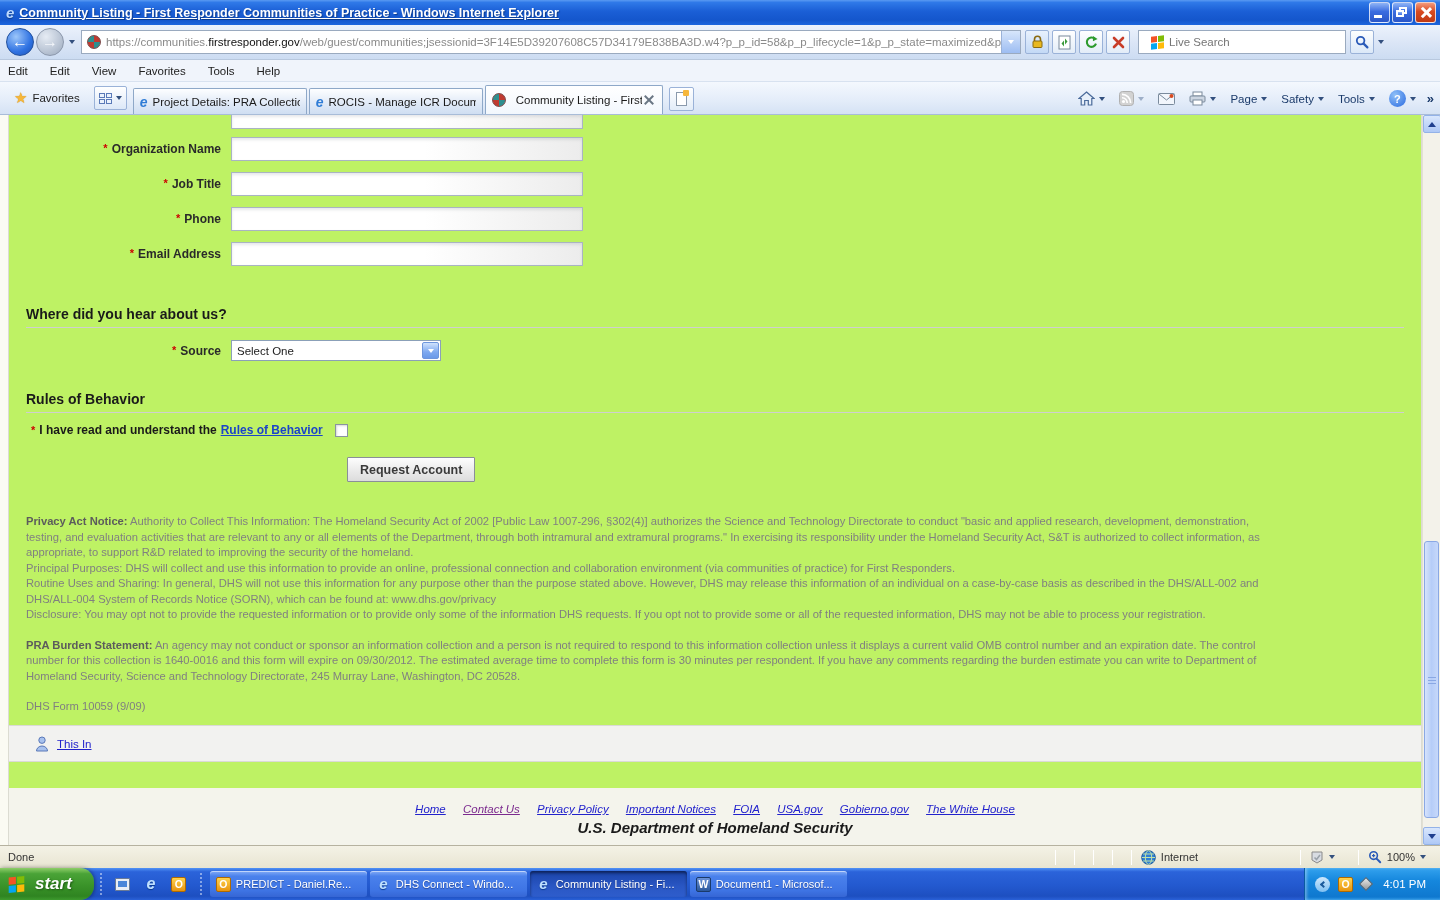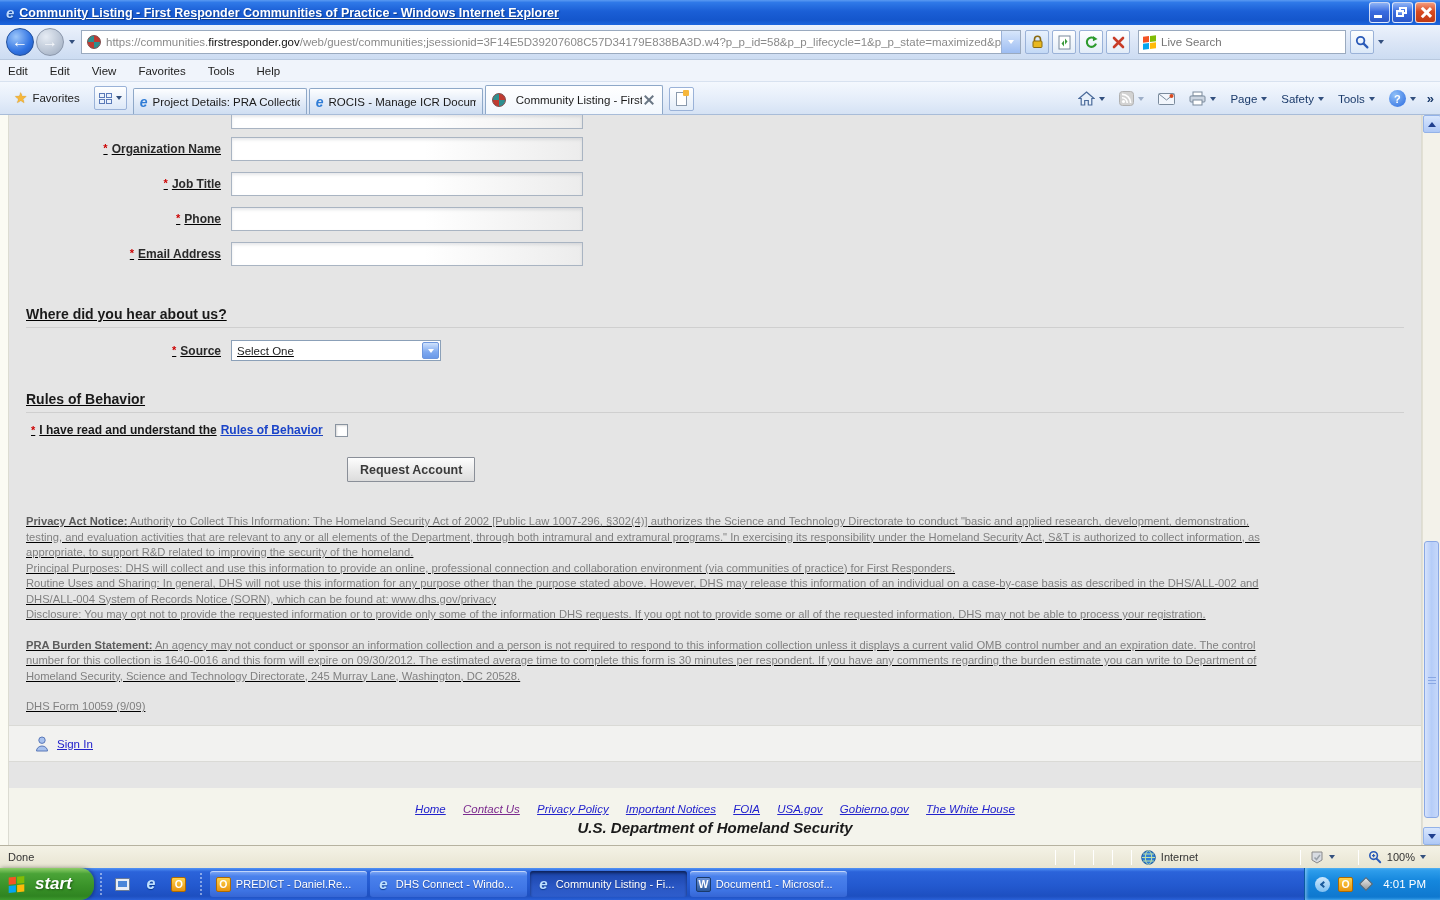--- a/index.html
+++ b/index.html
@@ -33,21 +33,21 @@
   .dd { width:0; height:0; border-left:3.5px solid transparent; border-right:3.5px solid transparent; border-top:4px solid #33507e; display:inline-block; }
   .navdd { margin:0 6px 0 5px; }
   .addrfield { height:24px; width:940px; background:#fff; border:1px solid #9aaabf; display:flex; align-items:center; padding:0 0 0 5px; position:relative; }
   .favico { width:14px; height:14px; border-radius:50%; flex:0 0 14px;
     background:conic-gradient(#c03a30 0 90deg,#2e8f8f 90deg 180deg,#c03a30 180deg 270deg,#2e8f8f 270deg); border:1px solid #7d4a4a; margin-right:5px; }
   .urltext { font-size:11.5px; white-space:nowrap; overflow:hidden; flex:1; color:#8a8a8a; }
   .urltext .dom { color:#111; }
   .addr-dd { width:19px; height:22px; background:linear-gradient(180deg,#d7e6fb,#9dbdf2); border-left:1px solid #9ab2d8; display:flex; align-items:center; justify-content:center; flex:0 0 19px; }
   .lockbtn { width:24px; height:24px; margin-left:4px; border:1px solid #9ab2d8; border-radius:2px; background:linear-gradient(180deg,#e8f1fd,#c3d9f6); display:flex; align-items:center; justify-content:center; }
   .tinybtn { width:24px; height:24px; margin-left:3px; border:1px solid transparent; border-radius:2px; display:flex; align-items:center; justify-content:center; }
-  .searchbox { height:24px; width:208px; margin-left:8px; background:#fff; border:1px solid #9aaabf; display:flex; align-items:center; padding:0 4px; }
+  .searchbox { height:24px; width:208px; margin-left:8px; background:#fff; border:1px solid #9aaabf; display:flex; align-items:center; padding:0 12px; }
   .searchbox input { border:0; outline:0; flex:1; font-size:11.5px; color:#444; font-family:"Liberation Sans",sans-serif; background:transparent; min-width:0; }
   .winflag { display:grid; grid-template-columns:6px 6px; grid-template-rows:6px 6px; gap:1px; transform:skewY(-6deg); margin-right:5px; }
   .winflag i { display:block; }
   .wf-r{background:#f35325}.wf-g{background:#81bc06}.wf-b{background:#05a6f0}.wf-y{background:#ffba08}
   .magbtn { width:24px; height:24px; margin-left:4px; border:1px solid #9ab2d8; border-radius:2px; background:linear-gradient(180deg,#fdfefe,#dbe8f8); display:flex; align-items:center; justify-content:center; }
   .magdd { width:13px; height:24px; display:flex; align-items:center; justify-content:center; }
 
   
   .menubar { position:absolute; top:60px; left:0; width:1440px; height:22px; background:#f0f4fb; border-bottom:1px solid #d8e2f0;
     display:flex; align-items:center; padding-left:8px; }
@@ -74,21 +74,21 @@
   .newtab { width:25px; height:24px; margin:0 0 3px 4px; border:1px solid #9ab2d8; border-radius:2px; background:linear-gradient(180deg,#fff,#e2ecf8); display:flex; align-items:center; justify-content:center; }
   .pageic { width:11px; height:14px; background:#fff; border:1px solid #8a99ac; position:relative; }
   .pageic::after { content:""; position:absolute; right:-3px; top:-3px; width:6px; height:6px; background:#f6b73c; border-radius:1px; }
   .cmds { position:absolute; right:6px; top:0; height:33px; display:flex; align-items:center; gap:4px; }
   .cmditem { display:flex; align-items:center; gap:4px; padding:3px 5px; border-radius:2px; }
   .cmditem .clabel { font-size:11.5px; color:#1a3a6a; }
   .chevmore { color:#1a3a6a; font-size:13px; font-weight:bold; margin-left:2px; }
 
   
   .content { position:absolute; top:115px; left:0; width:1440px; height:730px; background:#fbfbf3; }
-  .card { position:absolute; left:8px; top:0; width:1414px; height:673px; background:#e5e5e5; border-left:1px solid #dcdcd2; border-right:1px solid #dcdcd2; overflow:hidden;text-decoration:underline; }
+  .card { position:absolute; left:8px; top:0; width:1414px; height:673px; background:#bef264; border-left:1px solid #dcdcd2; border-right:1px solid #dcdcd2; overflow:hidden; }
   .pagefoot { position:absolute; left:8px; top:673px; width:1414px; height:57px; background:#f4f4ec; border-left:1px solid #dcdcd2; border-right:1px solid #dcdcd2;font-style:italic; }
 
   .frow { display:flex; align-items:center; margin-bottom:11px; }
   .frow label { width:222px; text-align:right; padding-right:10px; font-size:12px; font-weight:bold; color:#2a2a2a; }
   .req { color:#cc0000; margin-right:4px; font-weight:bold; font-size:11px; vertical-align:top; }
   input.txt { width:352px; height:24px; border:1px solid #a9b4c2; background:linear-gradient(to right,#ffffff 55%,#ececec 100%);
     box-shadow:inset 0 2px 3px rgba(120,130,140,.18); font-size:12px; padding:0 4px; font-family:"Liberation Sans",sans-serif; }
   .frow.partial { margin-bottom:8px; }
   .frow.partial input { height:14px; border-top:0; }
 
@@ -403,21 +403,21 @@
         <div class="gap"><b>PRA Burden Statement:</b> <span>An agency may not conduct or sponsor an information collection and a person is not required to respond to this information collection unless it displays a current valid OMB control number and an expiration date. The control number for this collection is 1640-0016 and this form will expire on 09/30/2012. The estimated average time to complete this form is 30 minutes per respondent. If you have any comments regarding the burden estimate you can write to Department of Homeland Security, Science and Technology Directorate, 245 Murray Lane, Washington, DC 20528.</span></div>
       </div>
 
       <div class="formnum">DHS Form 10059 (9/09)</div>
 
       <div class="signinbar">
         <svg width="14" height="16" viewBox="0 0 14 16">
             <circle cx="7" cy="4.2" r="3.2" fill="#a8c2ee" stroke="#5a78b8"></circle>
             <path d="M1.5 15 a5.5 5 0 0 1 11 0 Z" fill="#a8c2ee" stroke="#5a78b8"></path>
           </svg>
-        <a href="#">Sign In</a>
+        <a href="#">This In</a>
       </div>
     </div>
 
     <div class="pagefoot">
       <div class="footlinks">
         <a href="#">Home</a>
         <a href="#" class="visited">Contact Us</a>
         <a href="#">Privacy Policy</a>
         <a href="#">Important Notices</a>
         <a href="#">FOIA</a>

